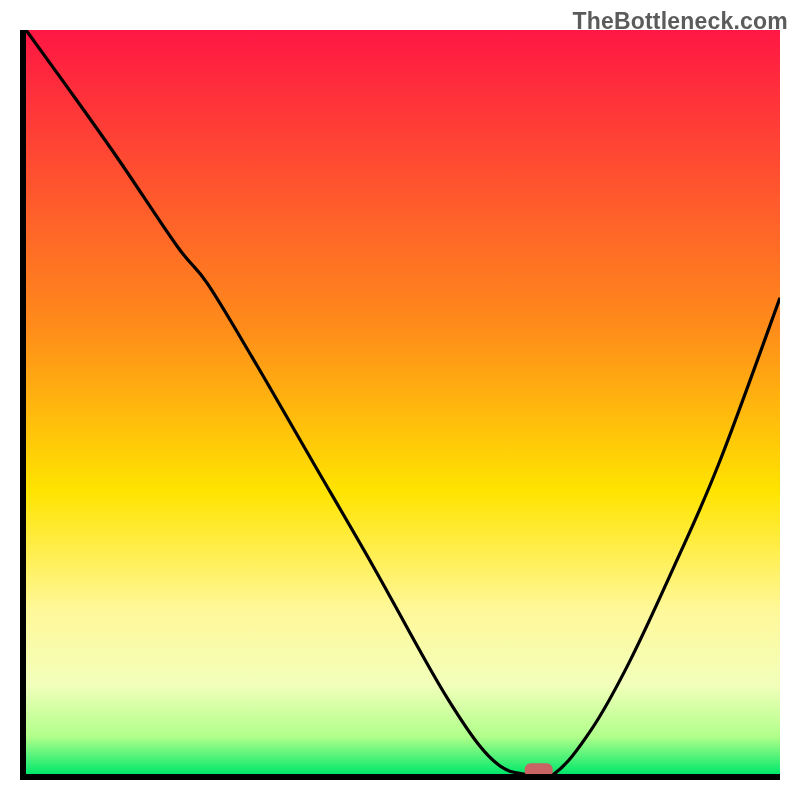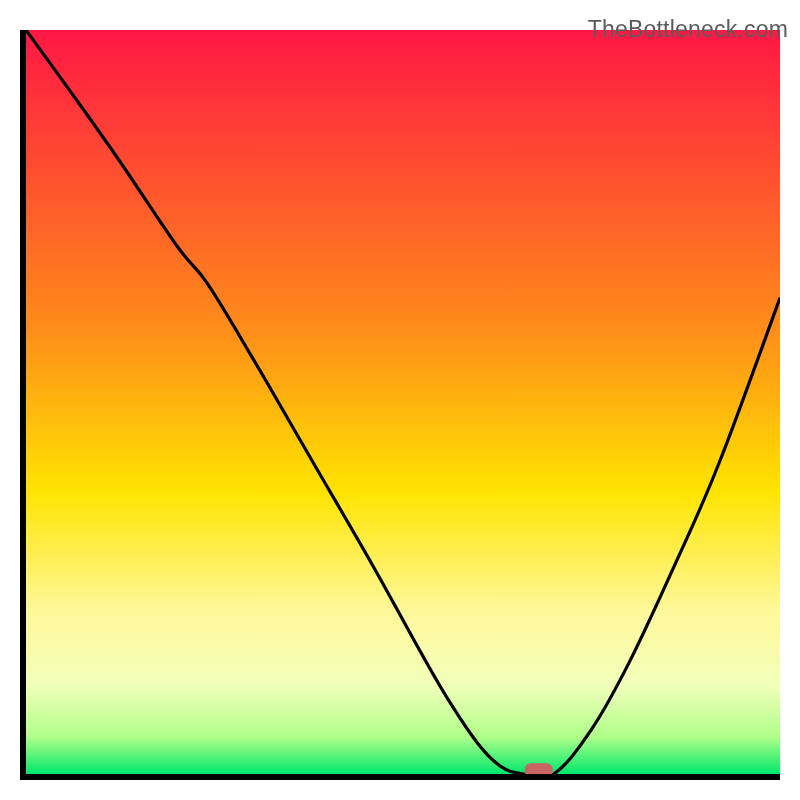--- a/index.html
+++ b/index.html
@@ -10,25 +10,25 @@
     background: #ffffff;
     font-family: Arial, sans-serif;
   }
   .container {
     position: relative;
     width: 800px;
     height: 800px;
   }
   .watermark {
     position: absolute;
-    top: 16px;
+    top: 8px;
     right: 12px;
     color: #5b5b5b;
     font-size: 23px;
-    font-weight: 400;
+    font-weight: 700;
     letter-spacing: 0.2px;
     z-index: 10;
   }
   .plot-outer {
     position: absolute;
     left: 20px;
     top: 30px;
     width: 760px;
     height: 750px;
     border-left: 6px solid #000;

